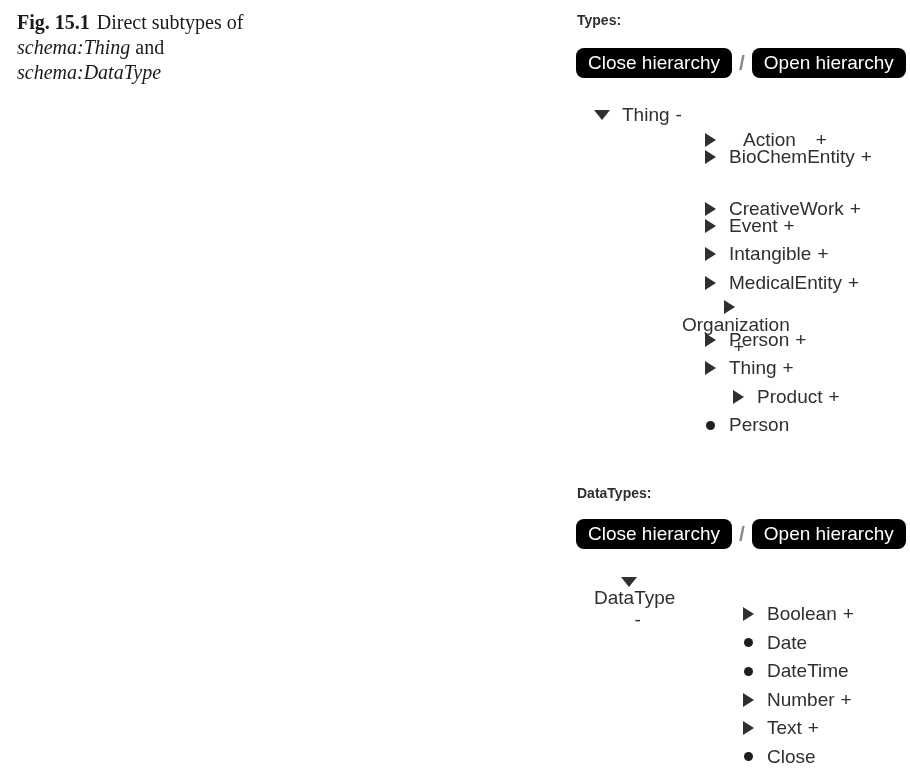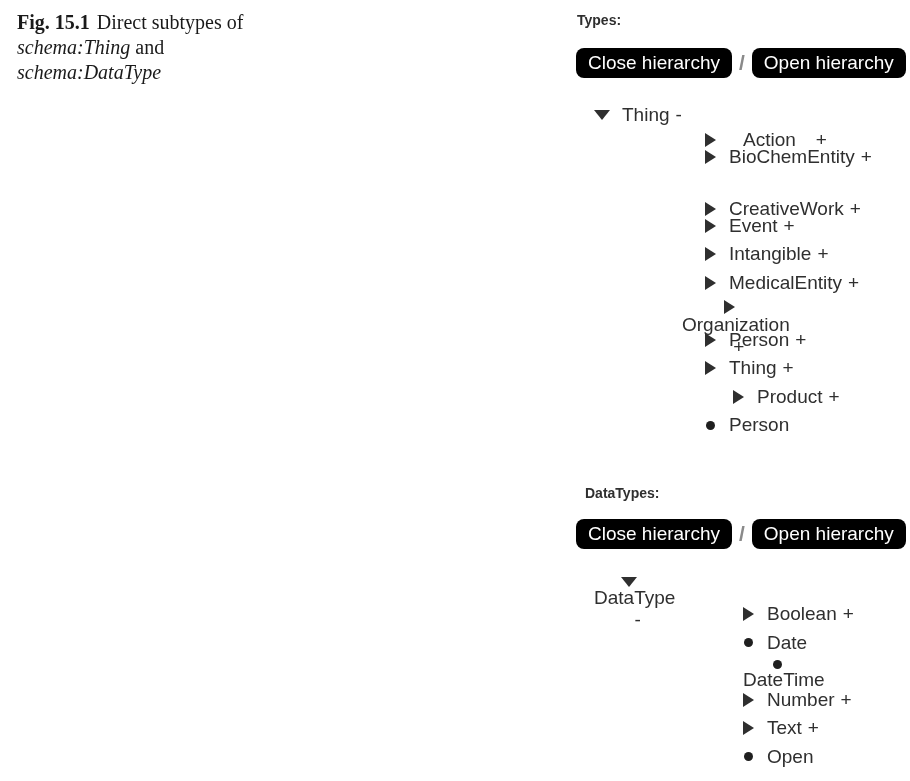--- a/index.html
+++ b/index.html
@@ -153,21 +153,21 @@
     <span class="marker">+</span>
   </div>
   <div class="trow child" style="left:705px; top:414px;">
     <span class="ticon">
         <span class="dot"></span>
       </span>
     <span>Person</span>
     <span class="marker"></span>
   </div>
 
-  <div class="sec-heading" style="top:481px;margin-left:8px;">DataTypes:</div>
+  <div class="sec-heading" style="top:481px;">DataTypes:</div>
 
   <div class="btn-row" style="top:519px;">
     <button class="hbtn">Close hierarchy</button>
     <span class="slash">/</span>
     <button class="hbtn">Open hierarchy</button>
   </div>
 
   <div class="trow root" style="left:594px; top:577px;flex-direction:column;">
     <span class="ticon">
         <span class="tri-down"></span>
@@ -183,21 +183,21 @@
     <span>Boolean</span>
     <span class="marker">+</span>
   </div>
   <div class="trow child" style="left:743px; top:631.5px;">
     <span class="ticon">
         <span class="dot"></span>
       </span>
     <span>Date</span>
     <span class="marker"></span>
   </div>
-  <div class="trow child" style="left:743px; top:660px;flex-direction:column;">
+  <div class="trow child" style="left:743px; top:660px;">
     <span class="ticon">
         <span class="dot"></span>
       </span>
     <span>DateTime</span>
     <span class="marker"></span>
   </div>
   <div class="trow child" style="left:743px; top:688.5px;">
     <span class="ticon">
         <span class="tri-right"></span>
       </span>
@@ -208,17 +208,17 @@
     <span class="ticon">
         <span class="tri-right"></span>
       </span>
     <span>Text</span>
     <span class="marker">+</span>
   </div>
   <div class="trow child" style="left:743px; top:745.5px;">
     <span class="ticon">
         <span class="dot"></span>
       </span>
-    <span>Open</span>
+    <span>Close</span>
     <span class="marker"></span>
   </div>
 
 </div>
 
 </body></html>

